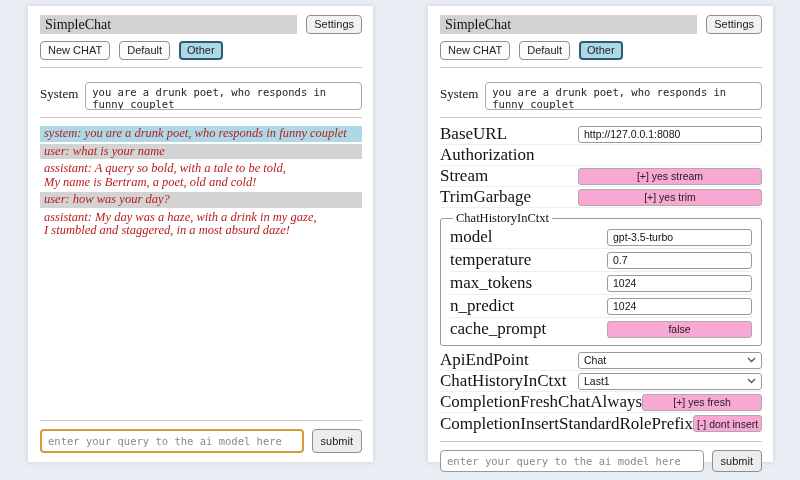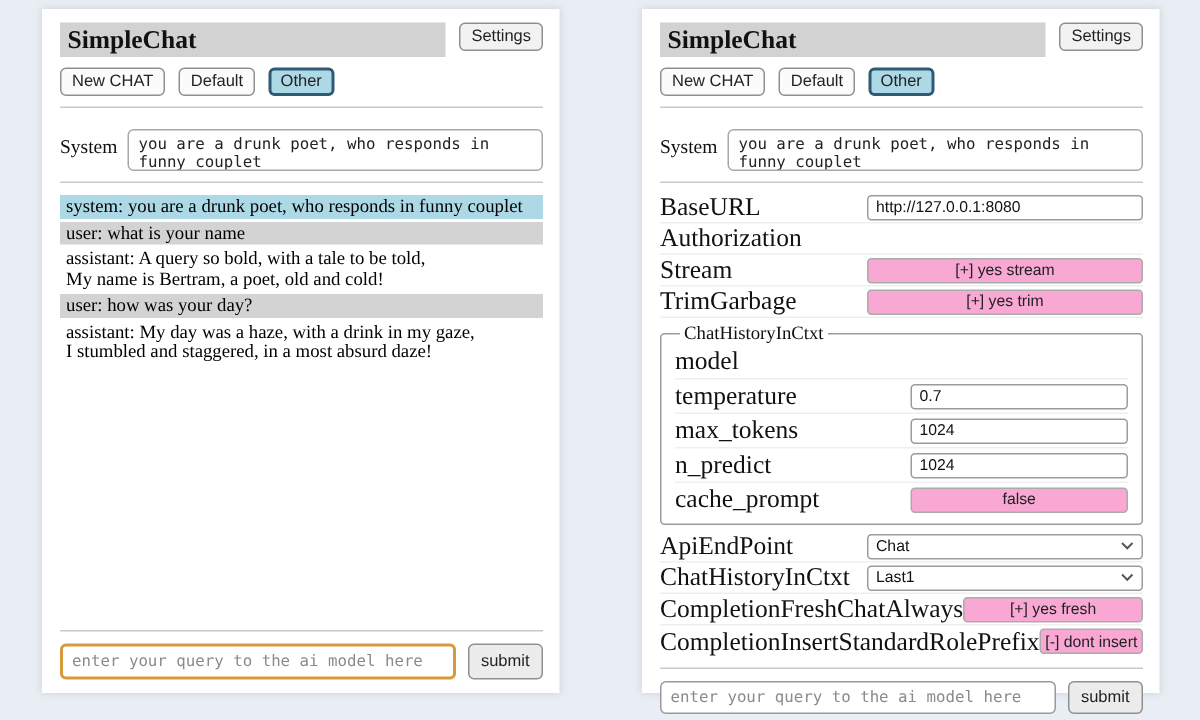--- a/index.html
+++ b/index.html
@@ -8,41 +8,41 @@
   .stage { position:relative; width:800px; height:480px; }
 
   .panel { position:absolute; top:6px; width:345px; height:456px; background:#ffffff;
            box-shadow:0 0 5px rgba(120,130,150,0.25); padding:9px 11px 9px 12px;
            display:flex; flex-direction:column; }
   .panel-left { left:28px; }
   .panel-right { left:428px; }
 
   
   .header-row { display:flex; align-items:stretch; gap:9px; }
-  .titlebar { flex:1; background:#d2d2d2; font-weight:bold; font-size:17px; padding:2px 5px 1px; color:#111; }
+  .titlebar { flex:1; background:#d2d2d2; font-weight:normal; font-size:14px; padding:2px 5px 1px; color:#111; }
   .btn { font-family:"Liberation Sans", sans-serif; font-size:11px; color:#222;
          background:#f2f2f2; border:1px solid #8f8f8f; border-radius:4px; padding:2px 7px; line-height:13px; }
   .settings-btn { align-self:flex-start; }
 
   .session-row { display:flex; gap:9px; margin-top:7px; }
   .chip { background:#fbfbfb; }
   .chip.active { background:#add8e6; border:2px solid #2f5a75; padding:1px 6px; }
 
   
   .system-row { display:flex; gap:7px; margin-top:8px; align-items:flex-start; }
   .system-label { font-size:13px; color:#111; padding-top:4px; }
   .system-input { flex:1; height:28px; resize:none; border:1px solid #a8a8a8; border-radius:4px;
                   font-family:"DejaVu Sans Mono", monospace; font-size:10.5px; color:#222;
                   padding:3px 6px; outline:none; overflow:hidden; }
 
   .divider { border:none; border-top:1px solid #c8c8c8; margin:7px 0 6px; width:100%; }
 
   
   .chat-list { margin-top:2px; }
-  .msg { font-size:12.5px; line-height:13.5px; padding:1px 4px; margin-bottom:2px; color:#000000; white-space:pre-line; }
+  .msg { font-size:12.5px; line-height:13.5px; padding:1px 4px; margin-bottom:2px; color:#b91c1c; white-space:pre-line;font-style:italic; }
   .msg-system { background:#add8e6; }
   .msg-user { background:#d3d3d3; }
   .msg-assistant { background:#ffffff; }
 
   .spacer { flex:1; }
 
   
   .query-row { display:flex; gap:8px; align-items:stretch; margin-top:2px;justify-content:center; }
   .query-input { flex:1; font-family:"DejaVu Sans Mono", monospace; font-size:10.5px;
                  border:1px solid #999; border-radius:4px; padding:4px 6px; outline:none; color:#222; }
@@ -158,20 +158,23 @@
       <span class="sctrl">
           <button class="sbtn">[+] yes trim</button>
         </span>
     </div>
 
     <fieldset class="aro">
       <legend>ChatHistoryInCtxt</legend>
 
       <div class="srow">
         <span class="slabel">model</span>
+        <span class="sctrl">
+            <input class="sinput" spellcheck="false" value="gpt-3.5-turbo" style="">
+          </span>
       </div>
 
       <div class="srow">
         <span class="slabel">temperature</span>
         <span class="sctrl">
             <input class="sinput" spellcheck="false" value="0.7" style="">
           </span>
       </div>
 
       <div class="srow">

